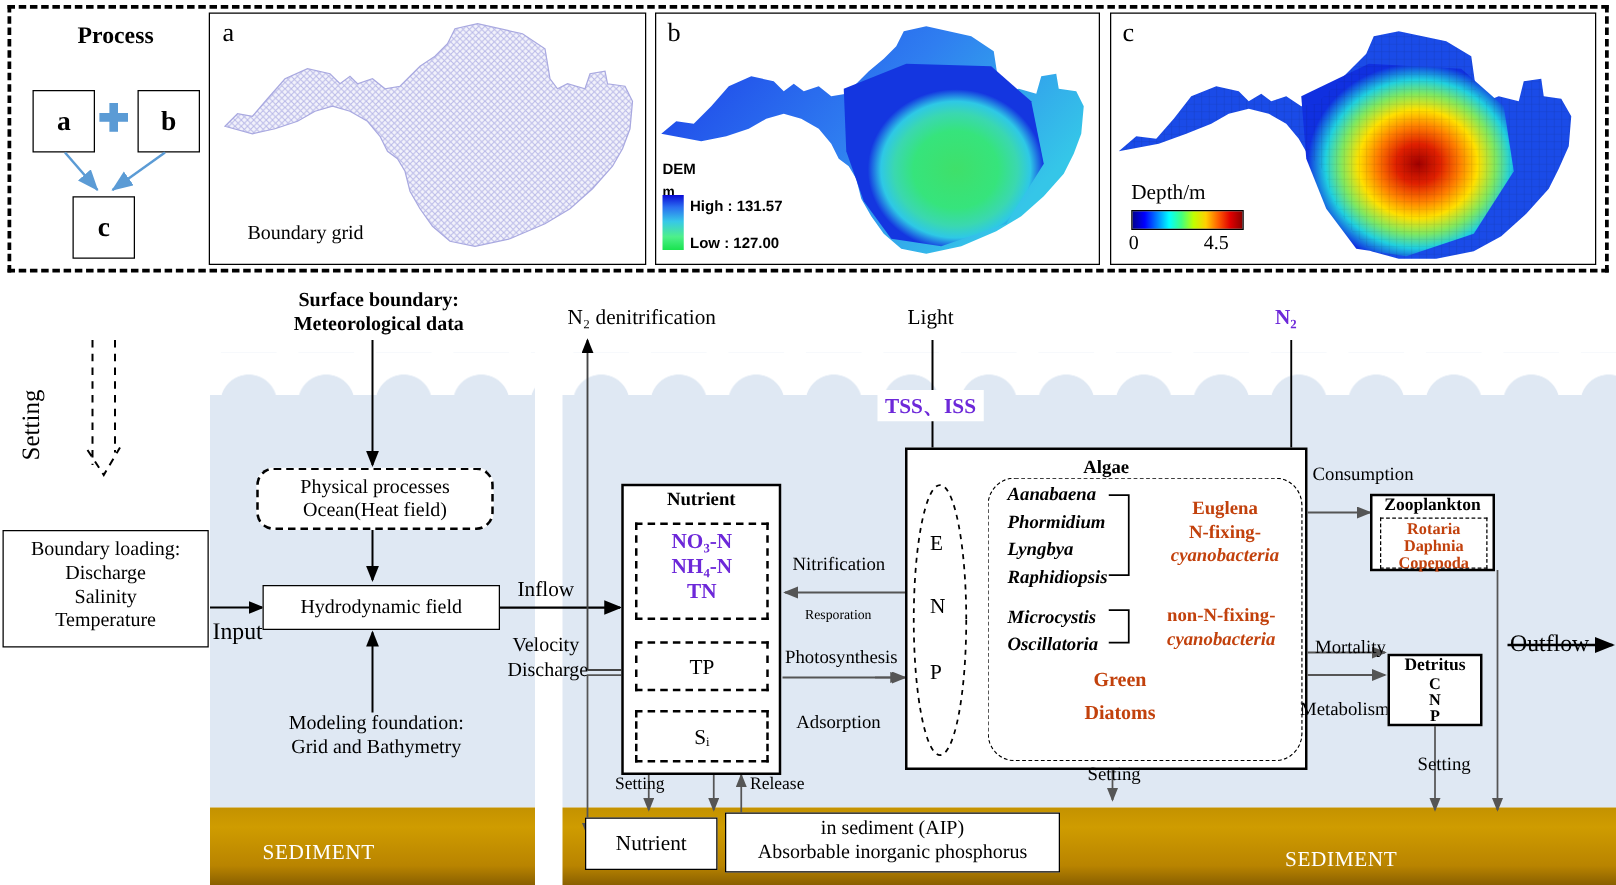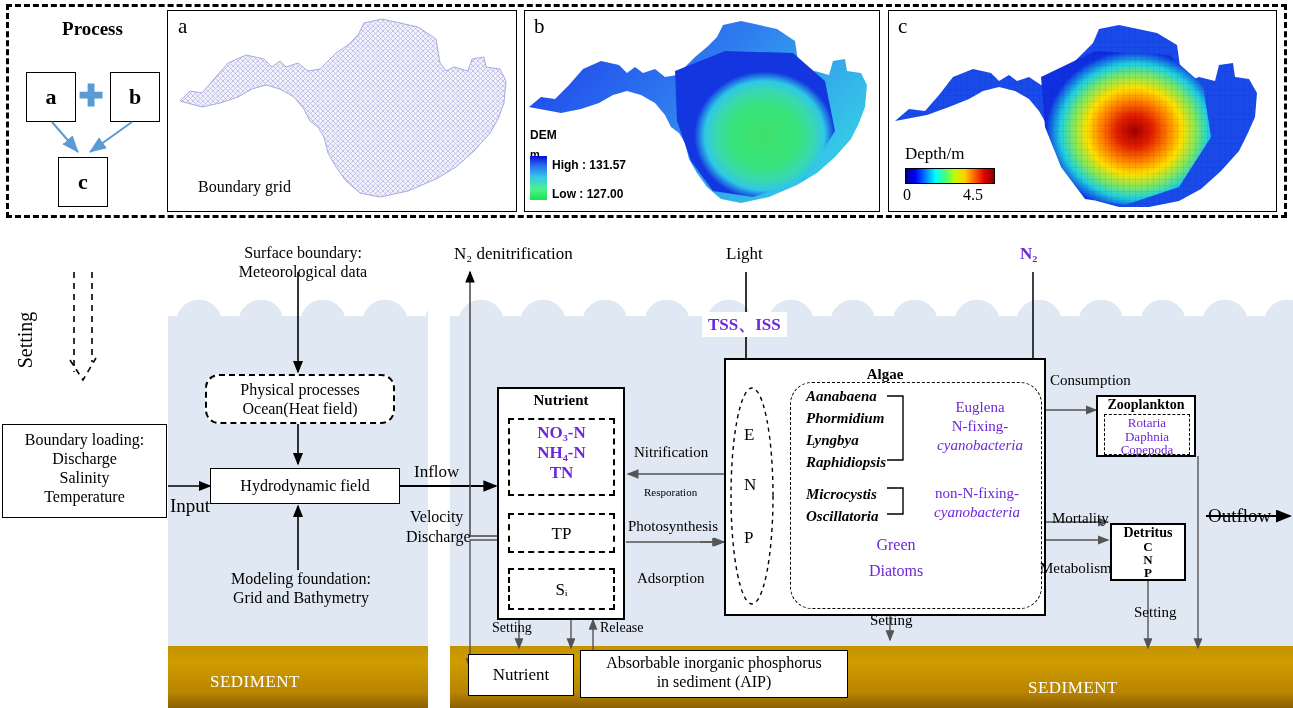--- a/index.html
+++ b/index.html
@@ -46,21 +46,21 @@
     background-size:62px 36px; background-repeat:repeat-x;}
 
   
   .sbox{border:1.6px solid #000;background:#fff;box-sizing:border-box;}
   .dbox{border:2px dashed #000;background:#fff;box-sizing:border-box;}
   .tbox{border:2.4px solid #000;background:#fff;box-sizing:border-box;}
 
   .lbl{font-size:16px;line-height:1.18;}
   .lbl-sm{font-size:14px;}
   .red{color:#6d28d9;font-weight:bold;}
-  .blue{color:#6d28d9;font-weight:normal;}
+  .blue{color:#c2410c;font-weight:bold;}
   .bold{font-weight:bold;}
   .ital{font-style:italic;font-weight:bold;}
 
   svg.ov{position:absolute;left:0;top:0;width:1293px;height:708px;pointer-events:none;}
   #rot-setting{left:14px;top:290px;width:100px;transform:rotate(-90deg);transform-origin:50px 50px;
                font-size:20px;text-align:center;}
 </style>
 </head>
 <body>
 
@@ -235,21 +235,21 @@
 
   <line x1="1148" y1="580" x2="1148" y2="648" stroke="#555" stroke-width="1.4" marker-end="url(#ahg)"></line>
 
   <line x1="1198" y1="456" x2="1198" y2="648" stroke="#555" stroke-width="1.4" marker-end="url(#ahg)"></line>
 
   <line x1="1206" y1="516" x2="1290" y2="516" stroke="#000" stroke-width="2" marker-end="url(#ah)"></line>
 </svg>
 
 <div class="abs" id="rot-setting">Setting</div>
 
-<div class="abs ctr lbl" style="left:218px;top:244px;width:170px;">
+<div class="abs ctr lbl" style="left:218px;top:232px;width:170px;font-weight:bold;">
   <div>Surface boundary:</div>
   <div>Meteorological data</div>
 </div>
 
 <div class="abs dbox ctr lbl" style="left:205px;top:374px;width:190px;height:50px;border-radius:14px;padding-top:5px;">
   <div>Physical processes</div>
   <div>Ocean(Heat field)</div>
 </div>
 
 <div class="abs sbox ctr lbl" style="left:210px;top:468px;width:190px;height:36px;line-height:34px;">Hydrodynamic field</div>
@@ -345,15 +345,15 @@
 </div>
 
 <div class="abs tbox" style="left:1110px;top:523px;width:76px;height:58px;"></div>
 <div class="abs ctr bold" style="left:1110px;top:525px;width:76px;font-size:14px;">Detritus</div>
 <div class="abs ctr bold" style="left:1110px;top:540px;width:76px;font-size:13px;line-height:1.05;">C</div>
 <div class="abs ctr bold" style="left:1110px;top:553px;width:76px;font-size:13px;line-height:1.05;">N</div>
 <div class="abs ctr bold" style="left:1110px;top:566px;width:76px;font-size:13px;line-height:1.05;">P</div>
 
 <div class="abs sbox ctr lbl" style="left:468px;top:654px;width:106px;height:42px;line-height:40px;font-size:17px;">Nutrient</div>
 <div class="abs sbox ctr lbl" style="left:580px;top:650px;width:268px;height:48px;font-size:16px;padding-top:3px;">
+  <div>in sediment (AIP)</div>
   <div>Absorbable inorganic phosphorus</div>
-  <div>in sediment (AIP)</div>
 </div>
 
 </body></html>

